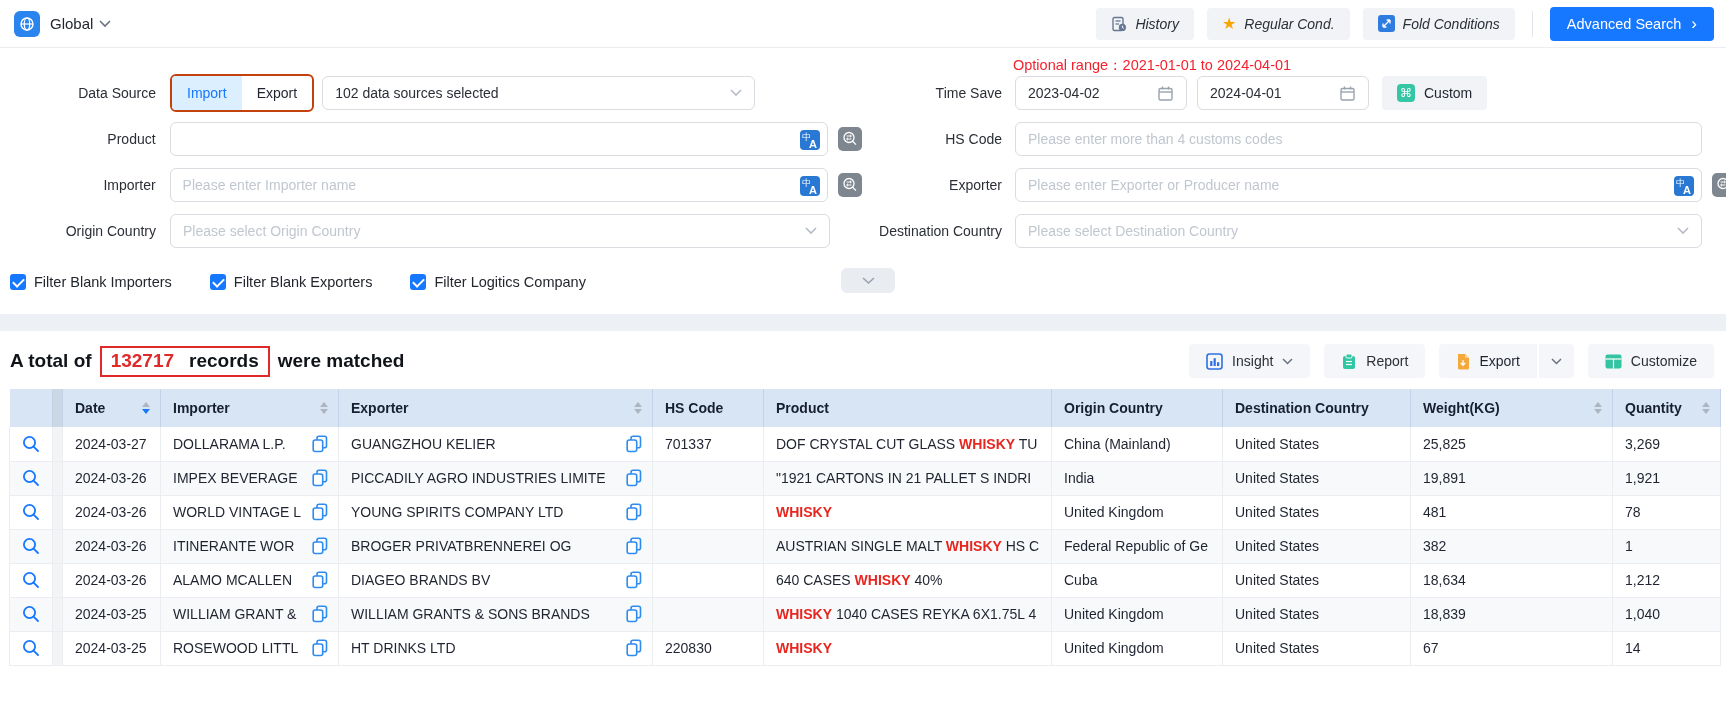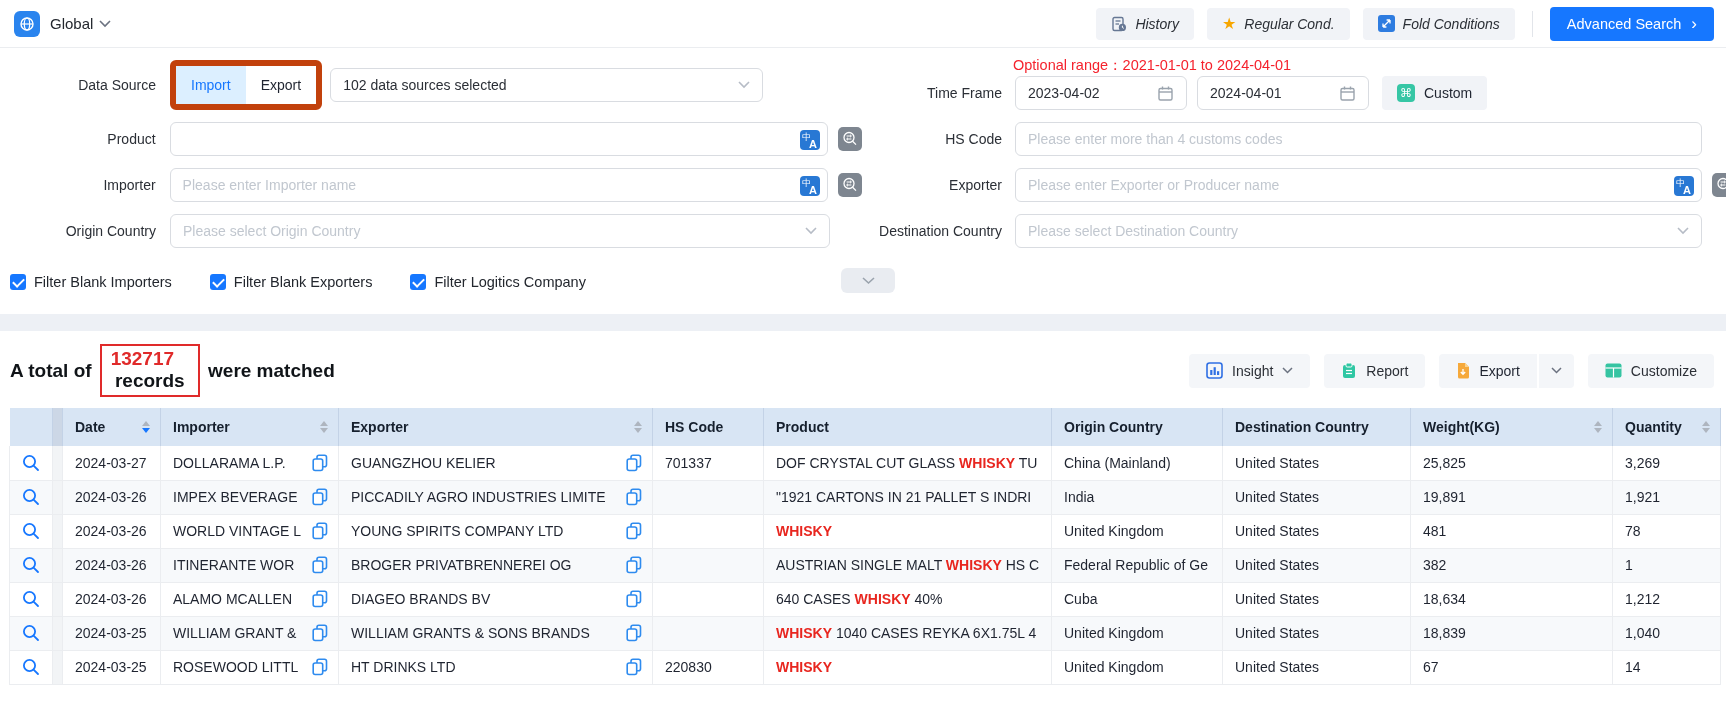--- a/index.html
+++ b/index.html
@@ -20,27 +20,27 @@
   .star { color:#f7a600; font-size:16px; line-height:1; }
   .vdiv { width:1px; height:26px; background:#e2e5ea; margin:0 4px; }
   .adv-btn { display:inline-flex; align-items:center; gap:10px; height:34px;
              padding:0 17px; background:#1677ff; color:#fff; border-radius:4px;
              font-size:14.5px; cursor:pointer; }
   .adv-chev { font-size:17px; line-height:1; }
 
   
   .form-area { position:relative; padding:28px 0 14px 0; }
   .opt-range { position:absolute; left:1013px; top:8px; color:#f5222d; font-size:14.5px; }
-  .frow { display:flex; align-items:flex-end; height:34px; margin-bottom:12px; }
+  .frow { display:flex; align-items:center; height:34px; margin-bottom:12px; }
   .fl { display:flex; align-items:center; width:862px; }
   .flabel { width:156px; text-align:right; margin-right:14px; font-size:14px; color:#2b2f36; }
   .fr { display:flex; align-items:center; flex:1; }
   .frlabel { width:140px; text-align:right; margin-right:13px; font-size:14px; color:#2b2f36; }
 
-  .seg { display:flex; height:50px; border:6px solid #c2410c; border-radius:6px;
+  .seg { display:flex; height:38px; border:2px solid #c2410c; border-radius:6px;
          overflow:hidden; background:#fff; }
   .seg span { display:flex; align-items:center; padding:0 15px; font-size:14px; cursor:pointer; }
   .seg .on { background:#dcefff; color:#1677ff; }
   .select, .tinput { height:34px; border:1px solid #d9dce1; border-radius:6px;
          background:#fff; font-size:14px; display:flex; align-items:center;
          padding:0 12px; position:relative; color:#2b2f36; }
   .ph { color:#c1c7cf; }
   .w-src { width:433px; margin-left:8px; justify-content:space-between; }
   .w-left { width:660px; }
   .w-right { width:687px; }
@@ -78,21 +78,21 @@
   .btn-plain { height:36px; padding:0 19px; border:1px solid #d9dce1; border-radius:6px;
         background:#fff; font-size:14.5px; color:#2b2f36; display:flex; align-items:center; cursor:pointer; }
   .btn-primary { height:36px; padding:0 22px; border-radius:6px; background:#1677ff;
         color:#fff; font-size:14.5px; display:flex; align-items:center; cursor:pointer; }
 
   
   .band { height:17px; background:#edf0f5; }
   .res-head { display:flex; align-items:center; padding:13px 12px 11px 10px; }
   .res-title { font-size:19px; font-weight:bold; color:#101418; display:flex; align-items:center; }
   .red-box { display:inline-flex; align-items:center; border:2px solid #e02a2a;
-        padding:2px 9px 3px 9px; margin:0 8px;flex-direction:column; }
+        padding:2px 9px 3px 9px; margin:0 8px; }
   .red-num { color:#e02a2a; margin-right:15px; }
   .res-tools { margin-left:auto; display:flex; align-items:center; gap:14px;justify-content:flex-end; }
   .res-btn { display:inline-flex; align-items:center; gap:9px; height:34px; padding:0 17px;
         background:#f4f6f9; border-radius:4px; font-size:14px; color:#2b2f36; cursor:pointer; }
   .split { display:flex; gap:2px; }
   .split .seg2 { display:flex; align-items:center; height:34px; padding:0 12px;
         background:#f4f6f9; cursor:pointer; }
   .split .a { border-radius:4px 0 0 4px; gap:9px; padding:0 17px; font-size:14px; }
   .split .b { border-radius:0 4px 4px 0; }
 
@@ -177,21 +177,21 @@
           <span>Export</span>
         </span>
         <span class="select w-src">
           <span>102 data sources selected</span>
           <svg width="12" height="8" viewBox="0 0 12 8">
               <polyline points="1,1 6,6 11,1" fill="none" stroke="#b6bcc6" stroke-width="1.6"></polyline>
             </svg>
         </span>
       </div>
       <div class="fr">
-        <span class="frlabel">Time Frame</span>
+        <span class="frlabel">Time Save</span>
         <span class="tinput w-date">
           <span>2023-04-02</span>
           <svg width="17" height="17" viewBox="0 0 17 17">
               <rect x="2" y="3.5" width="13" height="11.5" rx="1.5" fill="none" stroke="#9aa3ad" stroke-width="1.4"></rect>
               <line x1="2" y1="7" x2="15" y2="7" stroke="#9aa3ad" stroke-width="1.4"></line>
               <line x1="5.5" y1="1.5" x2="5.5" y2="4.5" stroke="#9aa3ad" stroke-width="1.4"></line>
               <line x1="11.5" y1="1.5" x2="11.5" y2="4.5" stroke="#9aa3ad" stroke-width="1.4"></line>
             </svg>
         </span>
         <span class="tinput w-date gap10">

